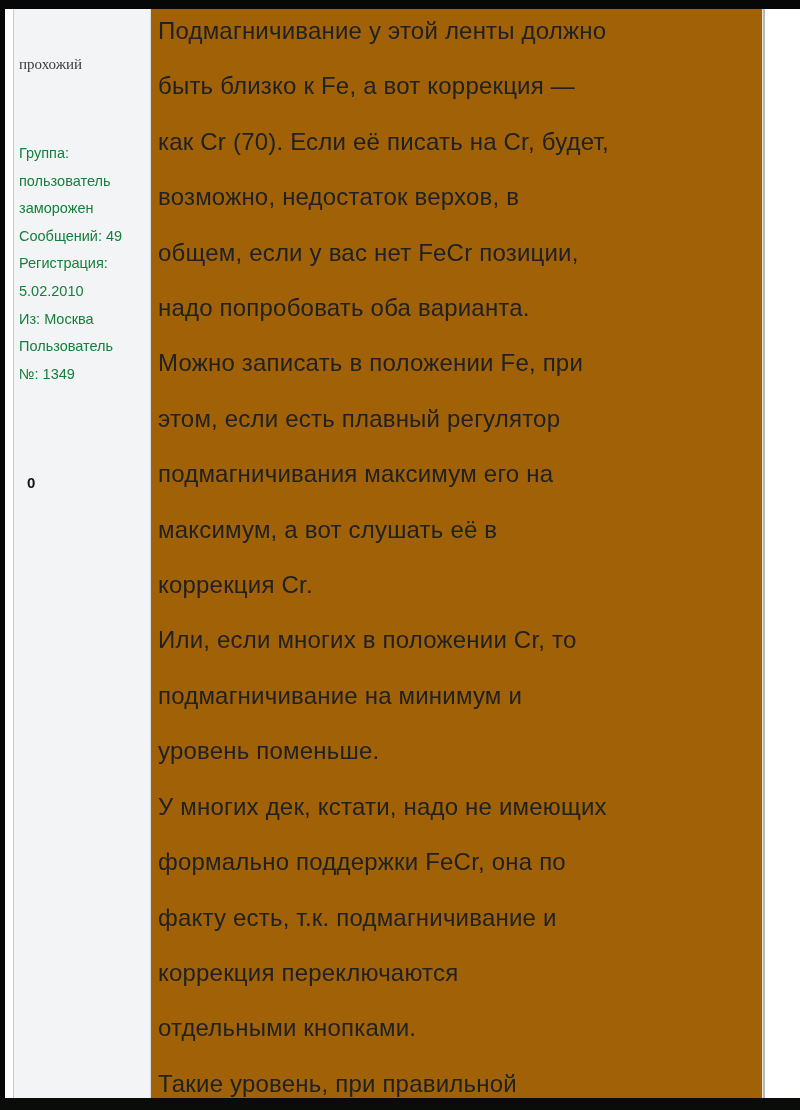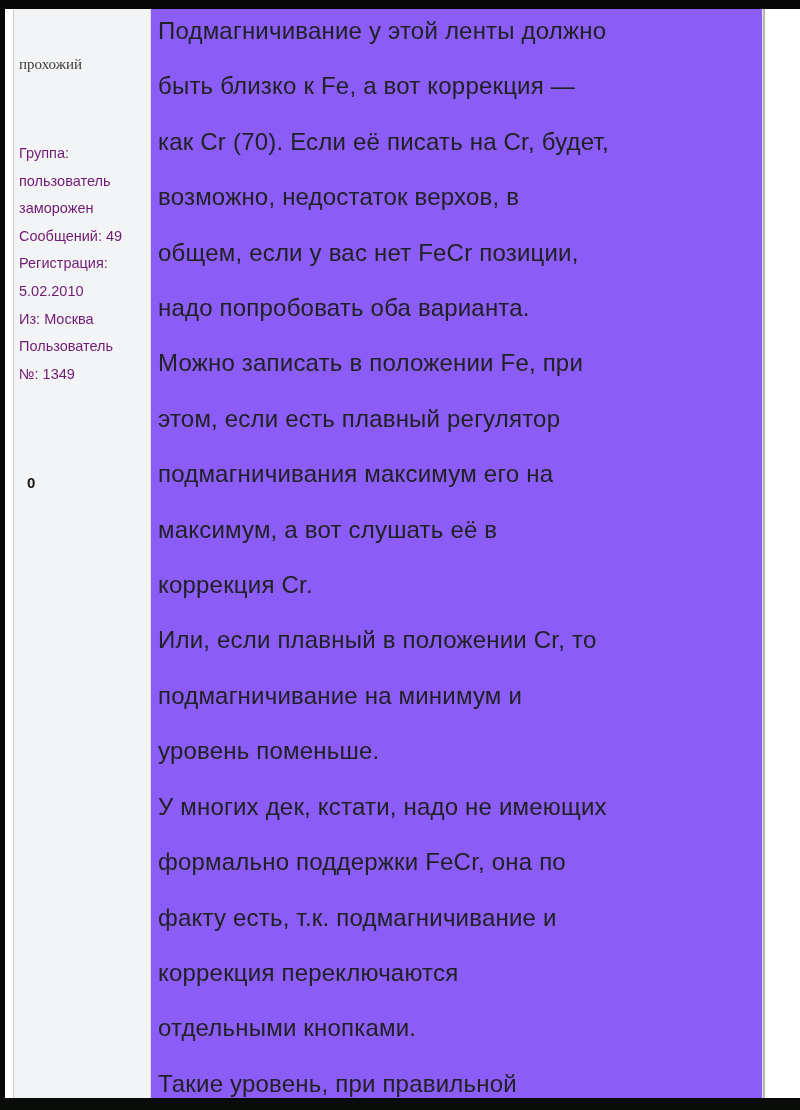--- a/index.html
+++ b/index.html
@@ -29,42 +29,42 @@
     z-index: 1;
   }
   .sidebar-cell {
     left: 14px; top: 9px; width: 136px; height: 1089px;
     background: #f3f4f5;
     border-right: 1px solid #dcdddf;
     z-index: 1;
   }
   .content-cell {
     left: 151px; top: 9px; width: 611px; height: 1089px;
-    background: #8b5cf6;
+    background: #a16207;
     border-right: 1px solid #dfe1e2;
     z-index: 1;
   }
   .right-margin {
     left: 763px; top: 9px; width: 37px; height: 1089px;
     background: #ffffff;
     border-left: 2px solid #b4b8ba;
     box-sizing: border-box;
     z-index: 1;
   }
 
   
   .user-title {
     position: absolute; left: 5px; top: 45px;
     font-size: 15px; line-height: 20px; color: #3b3b3b;
     white-space: nowrap;
     font-family: Liberation Serif, serif;
   }
   .user-info {
     position: absolute; left: 5px; top: 131px;
-    font-size: 14.5px; line-height: 27.6px; color: #701a75;
+    font-size: 14.5px; line-height: 27.6px; color: #15803d;
   }
   .user-info div { white-space: nowrap; }
   .karma-value {
     position: absolute; left: 13px; top: 464px;
     font-size: 15px; line-height: 20px; font-weight: bold; color: #141414;
   }
 
   
   .post-lines {
     margin: -6px 0 0 7px;
@@ -109,21 +109,21 @@
       <div>быть близко к Fe, а вот коррекция —</div>
       <div>как Cr (70). Если её писать на Cr, будет,</div>
       <div>возможно, недостаток верхов, в</div>
       <div>общем, если у вас нет FeCr позиции,</div>
       <div>надо попробовать оба варианта.</div>
       <div>Можно записать в положении Fe, при</div>
       <div>этом, если есть плавный регулятор</div>
       <div>подмагничивания максимум его на</div>
       <div>максимум, а вот слушать её в</div>
       <div>коррекция Cr.</div>
-      <div>Или, если плавный в положении Cr, то</div>
+      <div>Или, если многих в положении Cr, то</div>
       <div>подмагничивание на минимум и</div>
       <div>уровень поменьше.</div>
       <div>У многих дек, кстати, надо не имеющих</div>
       <div>формально поддержки FeCr, она по</div>
       <div>факту есть, т.к. подмагничивание и</div>
       <div>коррекция переключаются</div>
       <div>отдельными кнопками.</div>
       <div>Такие уровень, при правильной</div>
     </div>
 </div>

